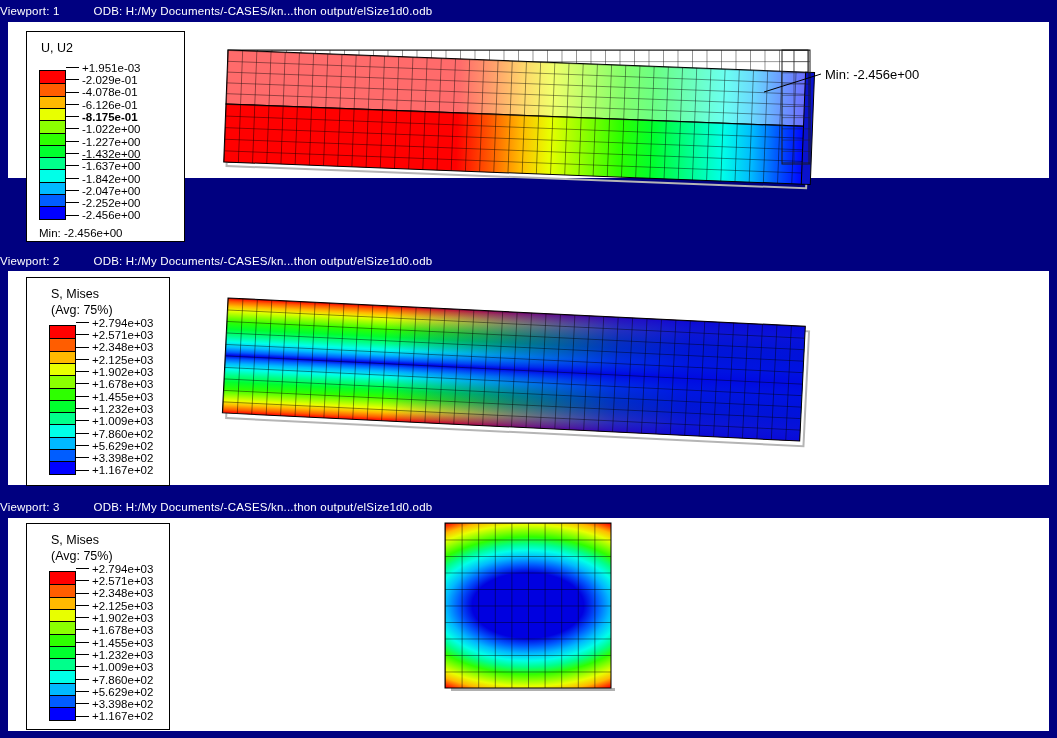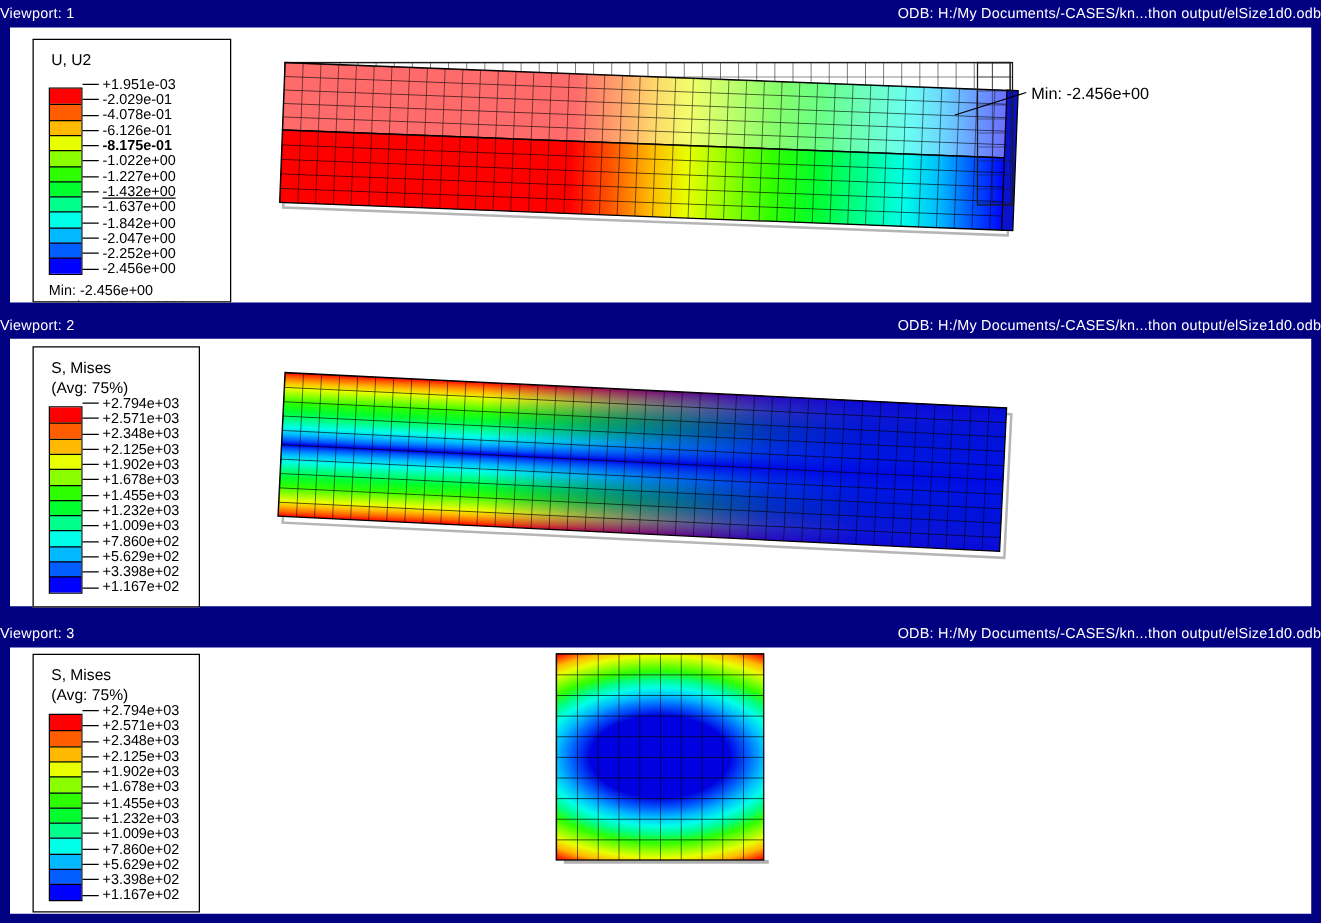--- a/index.html
+++ b/index.html
@@ -1,32 +1,32 @@
 <!DOCTYPE html>
 <html><head>
 <meta charset="utf-8">
 <style>
   html,body{margin:0;padding:0;background:#000080;}
   #screen{position:relative;width:1057px;height:738px;background:#000080;overflow:hidden;
           font-family:"Liberation Sans","DejaVu Sans",sans-serif;}
-  .titlebar{position:absolute;left:0;width:100%;display:flex;justify-content:space-between;
+  .titlebar{position:absolute;left:0;width:100%;display:flex;justify-content:flex-start;
             color:#ffffff;font-size:11.5px;letter-spacing:.2px;}
   .titlebar .gap{width:34px;}
   .tb1{top:0;height:22px;align-items:center;}
   .tb2{top:242px;height:29px;align-items:flex-end;padding-bottom:4px;box-sizing:border-box;}
   .tb3{top:485px;height:33px;align-items:flex-end;padding-bottom:5px;box-sizing:border-box;}
   .canvas{position:absolute;left:8px;width:1041px;background:#ffffff;}
-  .cv1{top:22px;height:220px;}
+  .cv1{top:22px;height:156px;}
   .cv2{top:271px;height:214px;}
   .cv3{top:518px;height:213px;}
   .plot-svg{position:absolute;left:0;top:0;}
   .legend{position:absolute;background:#ffffff;border:1px solid #000;overflow:hidden;
           color:#000;z-index:2;}
   .lg1{left:18px;top:9px;width:157px;height:209px;}
-  .lg23{left:18px;width:132px;}
+  .lg23{left:18px;width:132px;padding-left:10px;}
   .lg2{top:6px;height:207px;}
   .lg3{top:5px;height:205px;}
   .lg-title{font-size:12.5px;margin:9px 0 0 14px;}
   .lg-sub{font-size:12.5px;margin:2px 0 0 14px;}
   .legend-rows{display:flex;align-items:center;margin-left:12px;}
   .rows-vp1{margin-top:13px;}
   .rows-vp23{margin-top:6px;}
   .sw-col{border:1px solid #000;}
   .sw{width:25px;box-sizing:border-box;border-top:1px solid #000;}
   .sw:first-child{border-top:none;}

